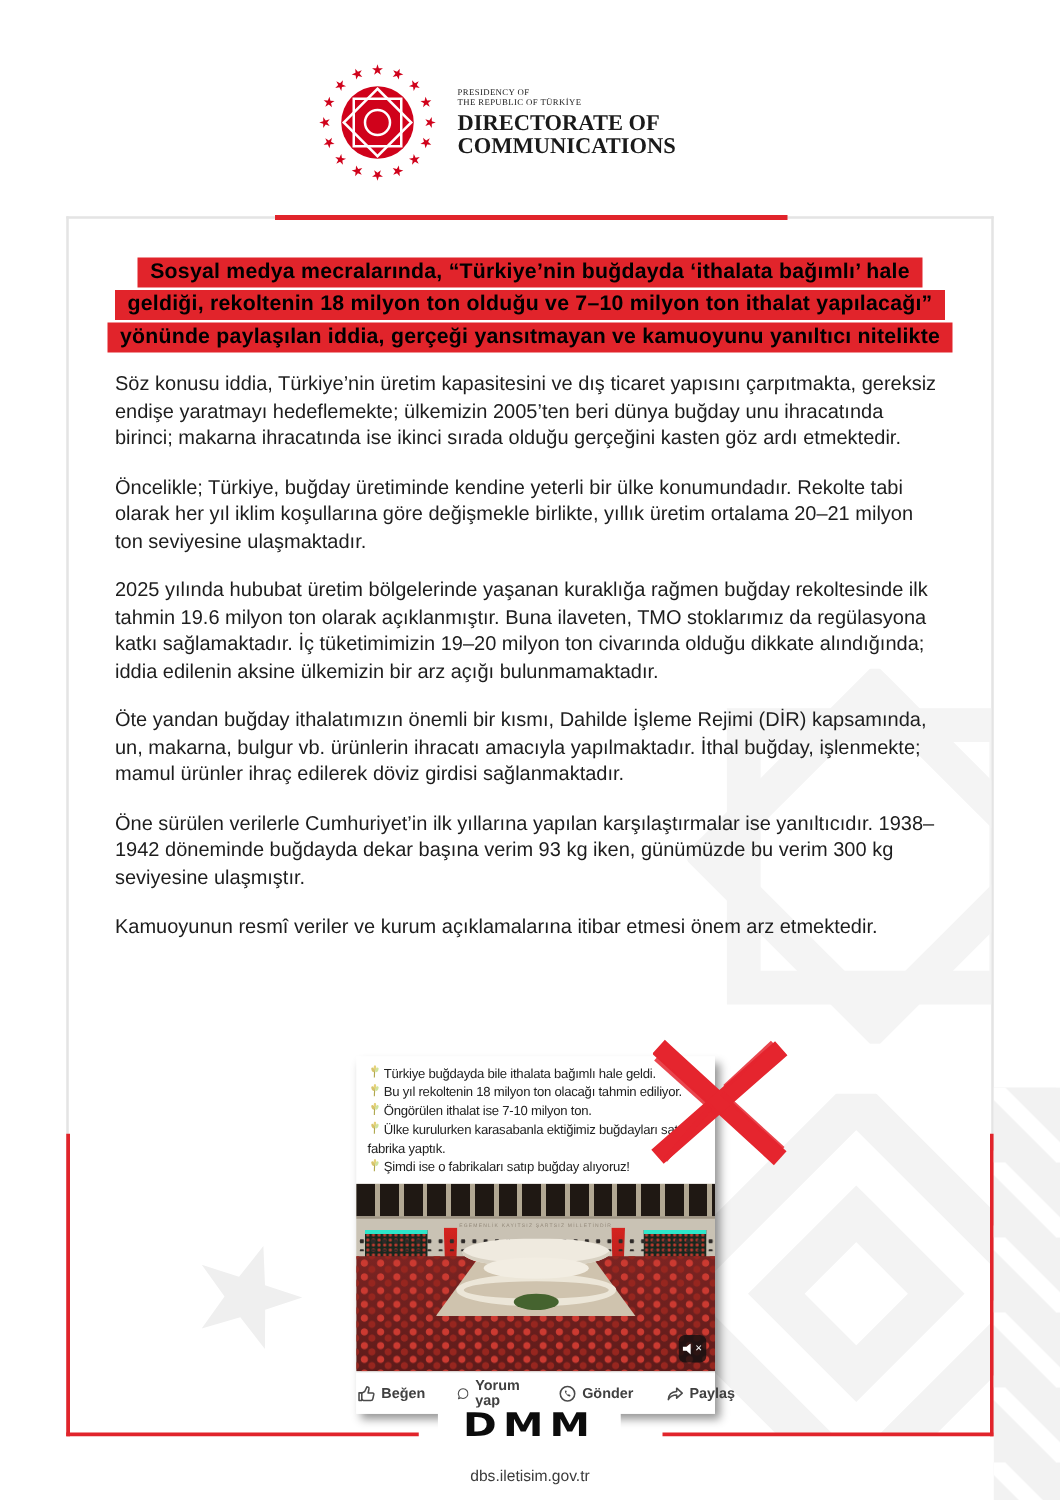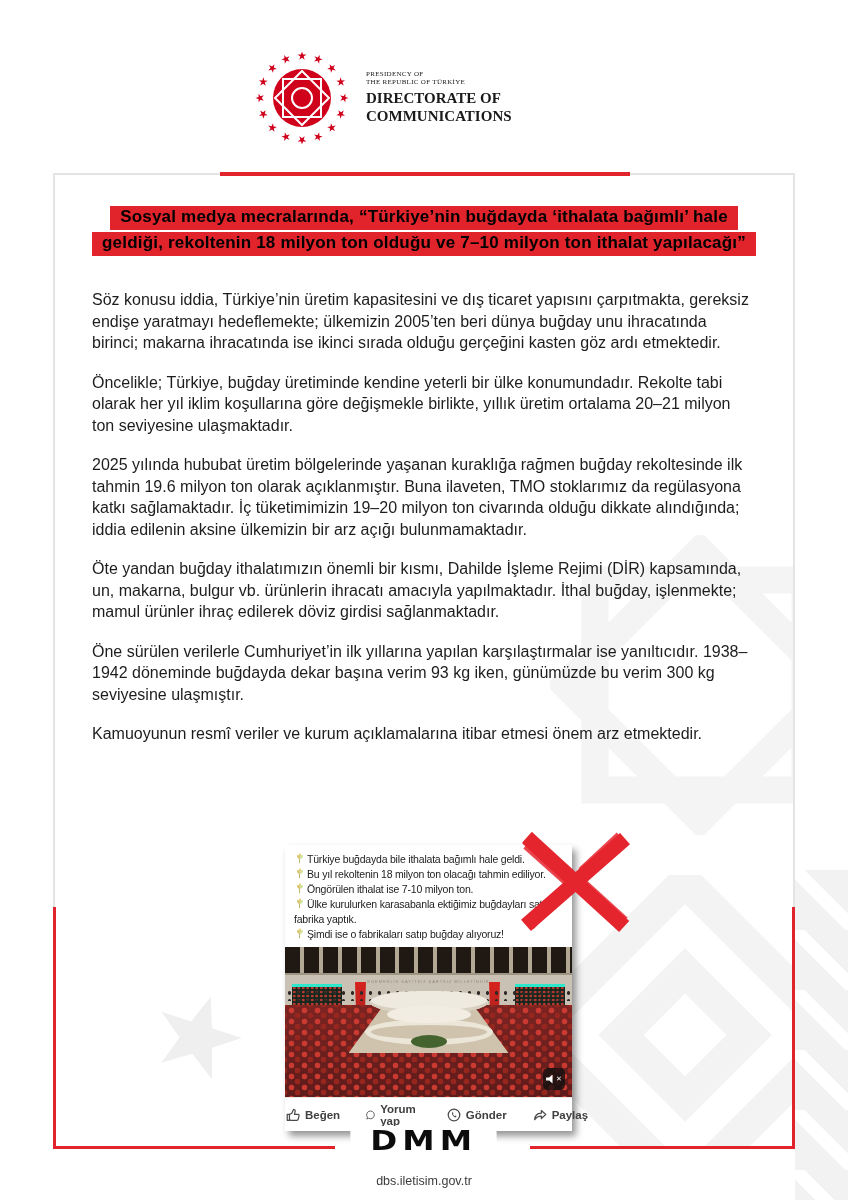--- a/index.html
+++ b/index.html
@@ -14,21 +14,21 @@
   }
   
   .hdr{position:absolute; top:40px; left:0; width:848px; height:115px;
        display:flex; align-items:center; justify-content:center; gap:14px;}
   .hdr-left{text-align:right; width:230px; font-family:"Liberation Serif", serif; color:#1a1a1a;}
   .hdr-left .tiny{font-size:7.5px; letter-spacing:.4px;}
   .hdr-left .big{font-size:17px; letter-spacing:.6px; margin-top:1px;}
   .emblem{width:100px; height:100px; flex:0 0 auto;}
   .hdr-right{text-align:left; width:230px; font-family:"Liberation Serif", serif; color:#1a1a1a;}
   .hdr-right .tiny{font-size:7px; letter-spacing:.3px; line-height:8.5px;}
-  .hdr-right .big{font-size:15px; font-weight:bold; line-height:18.5px; margin-top:2px;font-family:Liberation Serif, serif;}
+  .hdr-right .big{font-size:18px; font-weight:bold; line-height:18.5px; margin-top:2px;font-family:Liberation Serif, serif;}
   .hdr-right .big.second{margin-top:0;}
 
   
   .card{position:absolute; left:53px; top:173px; width:742px; height:974px;
         background:#fff; border:2px solid var(--border-gray); border-bottom:none;}
   .wm{position:absolute; inset:0; overflow:hidden; pointer-events:none;}
   .red-top{position:absolute; left:165px; top:-3px; width:410px; height:4px; background:var(--red);}
   .red-left{position:absolute; left:-2px; top:732px; bottom:-2px; width:3px; background:var(--red);}
   .red-right{position:absolute; right:-2px; top:732px; bottom:-2px; width:3px; background:var(--red);}
   .red-bottom-l{position:absolute; left:-2px; bottom:-2px; width:282px; height:3px; background:var(--red);}
@@ -170,21 +170,21 @@
 
   <div class="red-top"></div>
   <div class="red-left"></div>
   <div class="red-right"></div>
   <div class="red-bottom-l"></div>
   <div class="red-bottom-r"></div>
 
   <div class="headline">
     <span class="strip">Sosyal medya mecralarında, “Türkiye’nin buğdayda ‘ithalata bağımlı’ hale</span><br>
     <span class="strip">geldiği, rekoltenin 18 milyon ton olduğu ve 7–10 milyon ton ithalat yapılacağı”</span><br>
-    <br>
+    <span class="strip">yönünde paylaşılan iddia, gerçeği yansıtmayan ve kamuoyunu yanıltıcı nitelikte</span><br>
   </div>
 
   <div class="paras">
 
   <p>Söz konusu iddia, Türkiye’nin üretim kapasitesini ve dış ticaret yapısını çarpıtmakta, gereksiz endişe yaratmayı hedeflemekte; ülkemizin 2005’ten beri dünya buğday unu ihracatında birinci; makarna ihracatında ise ikinci sırada olduğu gerçeğini kasten göz ardı etmektedir.</p>
       <p>Öncelikle; Türkiye, buğday üretiminde kendine yeterli bir ülke konumundadır. Rekolte tabi olarak her yıl iklim koşullarına göre değişmekle birlikte, yıllık üretim ortalama 20–21 milyon ton seviyesine ulaşmaktadır.</p>
       <p>2025 yılında hububat üretim bölgelerinde yaşanan kuraklığa rağmen buğday rekoltesinde ilk tahmin 19.6 milyon ton olarak açıklanmıştır. Buna ilaveten, TMO stoklarımız da regülasyona katkı sağlamaktadır. İç tüketimimizin 19–20 milyon ton civarında olduğu dikkate alındığında; iddia edilenin aksine ülkemizin bir arz açığı bulunmamaktadır.</p>
       <p>Öte yandan buğday ithalatımızın önemli bir kısmı, Dahilde İşleme Rejimi (DİR) kapsamında, un, makarna, bulgur vb. ürünlerin ihracatı amacıyla yapılmaktadır. İthal buğday, işlenmekte; mamul ürünler ihraç edilerek döviz girdisi sağlanmaktadır.</p>
       <p>Öne sürülen verilerle Cumhuriyet’in ilk yıllarına yapılan karşılaştırmalar ise yanıltıcıdır. 1938–1942 döneminde buğdayda dekar başına verim 93 kg iken, günümüzde bu verim 300 kg seviyesine ulaşmıştır.</p>
       <p>Kamuoyunun resmî veriler ve kurum açıklamalarına itibar etmesi önem arz etmektedir.</p>

